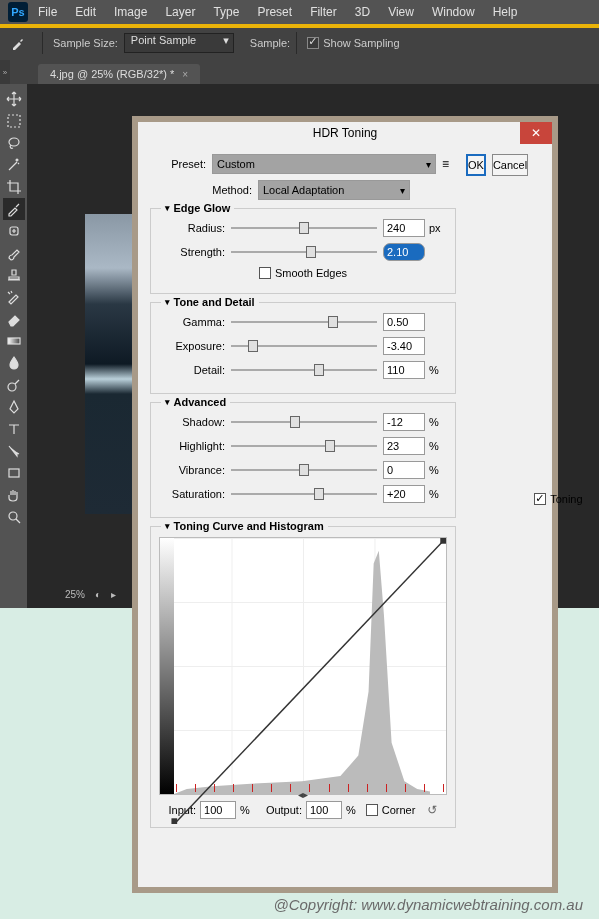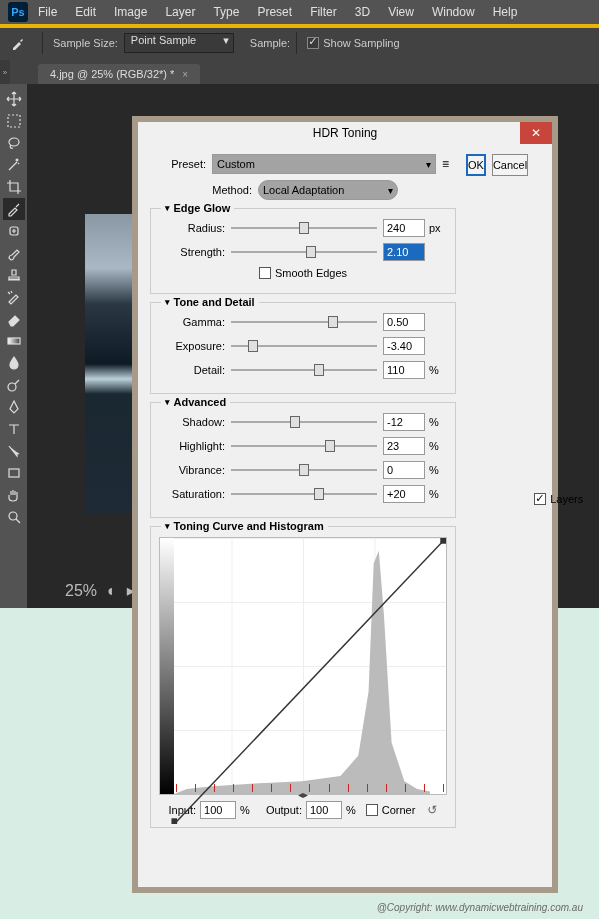--- a/index.html
+++ b/index.html
@@ -14,21 +14,21 @@
 .optbar-dd { background: #3a3a3a; border: 1px solid #222; color: #ddd; height: 20px; padding: 0 16px 0 6px; font-size: 11px; margin-right: 16px; position: relative; }
 .optbar-dd::after { content: "▾"; position: absolute; right: 4px; }
 .optbar-sep { width: 1px; height: 22px; background: #2a2a2a; margin-right: 10px; }
 .chk { width: 12px; height: 12px; border: 1px solid #888; background: #3a3a3a; display: inline-block; margin-right: 4px; position: relative; }
 .chk.checked::after { content: "✓"; position: absolute; top: -3px; left: 0; font-size: 11px; color: #ddd; }
 .tabbar { background: #424242; height: 26px; display: flex; align-items: flex-end; padding-left: 38px; }
 .doctab { background: #535353; color: #ddd; font-size: 11px; padding: 4px 12px; border-radius: 3px 3px 0 0; display: flex; align-items: center; }
 .doctab .x { margin-left: 8px; color: #aaa; font-size: 10px; }
 .workspace { position: absolute; top: 84px; left: 27px; right: 0; bottom: 0; background: #282828; }
 .canvas-thumb { position: absolute; left: 58px; top: 130px; width: 110px; height: 300px; background: linear-gradient(#8a98a5 0%, #aab8c5 18%, #2a3844 30%, #0e1a24 50%, #bad0da 55%, #1a2832 60%, #1e2a35 100%); }
-.zoom-status { position: absolute; left: 38px; bottom: 8px; color: #bbb; font-size: 16px; display: flex; align-items: center; gap: 10px; }
+.zoom-status { position: absolute; left: 38px; bottom: 8px; color: #bbb; font-size: 10px; display: flex; align-items: center; gap: 10px; }
 .toolbar { position: absolute; top: 84px; left: 0; width: 27px; background: #535353; display: flex; flex-direction: column; align-items: center; padding-top: 4px; z-index: 2; }
 .tool { width: 22px; height: 22px; margin-bottom: 0px; display: flex; align-items: center; justify-content: center; color: #ddd; font-size: 14px; cursor: pointer; }
 .tool.active { background: #2a2a2a; }
 .tool svg { width: 16px; height: 16px; stroke: #ddd; fill: none; stroke-width: 1.2; }
 .expand-tab { position: absolute; top: 60px; left: 0; width: 10px; height: 24px; background: #3a3a3a; color: #aaa; font-size: 8px; display: flex; align-items: center; justify-content: center; }
 
 .dialog { position: absolute; left: 132px; top: 116px; width: 426px; height: 777px; background: #f0f0f0; border: 6px solid #a89a88; z-index: 10; font-size: 11px; color: #000; }
 .dlg-title { height: 22px; background: #f0f0f0; display: flex; align-items: center; justify-content: center; position: relative; color: #000; font-size: 12px; }
 .dlg-close { position: absolute; right: 0; top: 0; width: 32px; height: 22px; background: #c8453b; color: #fff; display: flex; align-items: center; justify-content: center; font-size: 12px; }
 .dlg-body { padding: 10px 12px; display: flex; gap: 10px; }
@@ -39,51 +39,51 @@
 .preview-row { display: flex; align-items: center; margin-top: 8px; }
 .chk2 { width: 12px; height: 12px; border: 1px solid #555; background: #fff; margin-right: 4px; position: relative; }
 .chk2.checked::after { content: "✓"; position: absolute; top: -2px; left: 0; font-size: 11px; }
 
 .row { display: flex; align-items: center; margin-bottom: 6px; }
 .row-label { width: 56px; text-align: right; margin-right: 6px; }
 .dd { flex: 1; height: 20px; border: 1px solid #999; background: #a3a3a3; padding: 0 4px; display: flex; align-items: center; position: relative; }
 .dd::after { content: "▾"; position: absolute; right: 4px; font-size: 10px; }
 .preset-row .menu-icon { width: 14px; margin-left: 6px; font-size: 12px; }
 .method-row { margin-left: 46px; margin-bottom: 8px; }
-.method-row .dd { width: 140px; flex: none; border-radius: 10px; }
+.method-row .dd { width: 152px; flex: none; }
 
 .group { border: 1px solid #ccc; border-radius: 0; position: relative; padding: 10px 8px 8px; margin-bottom: 8px; }
 .group-title { position: absolute; top: -7px; left: 10px; background: #f0f0f0; padding: 0 4px; font-weight: bold; display: flex; align-items: center; gap: 4px; }
 .group-title .caret { font-size: 9px; }
 .prow { display: flex; align-items: center; margin-bottom: 6px; }
 .plabel { width: 66px; text-align: right; margin-right: 6px; }
 .slider { flex: 1; height: 16px; position: relative; margin-right: 6px; }
 .slider .track { position: absolute; left: 0; right: 0; top: 7px; height: 2px; background: #aaa; }
 .slider .thumb { position: absolute; top: 2px; width: 10px; height: 12px; background: #e0e0e0; border: 1px solid #666; transform: translateX(-5px); }
 .numbox { width: 42px; height: 18px; border: 1px solid #999; background: #fff; padding: 0 3px; display: flex; align-items: center; font-size: 11px; }
-.numbox.sel { background: #1a6bbf; color: #fff; }
+.numbox.sel { background: #1a6bbf; color: #fff; border-radius: 7px; }
 .unit { width: 18px; margin-left: 4px; }
 .smooth-row { display: flex; justify-content: center; align-items: center; }
 
 .histogram { height: 258px; border: 1px solid #bbb; background: #fff; position: relative; margin-bottom: 6px; }
 .hist-grid { position: absolute; inset: 0; background-image: linear-gradient(#eee 1px, transparent 1px), linear-gradient(90deg, #eee 1px, transparent 1px); background-size: 25% 25%; }
 .grad-strip { position: absolute; left: 0; top: 0; bottom: 0; width: 14px; background: linear-gradient(#fff, #000); }
 .hist-shape { position: absolute; left: 14px; right: 0; bottom: 0; height: 100%; }
 .curve-line { position: absolute; inset: 0; }
 .ticks { position: absolute; left: 14px; right: 0; bottom: 0; height: 10px; display: flex; justify-content: space-between; padding: 0 2px; }
 .ticks span { width: 1px; height: 8px; background: #cc2222; }
 .handles { position: absolute; left: 50%; bottom: -6px; transform: translateX(-50%); font-size: 10px; color: #444; }
 
 .io-row { display: flex; align-items: center; justify-content: center; gap: 4px; }
 .io-row .lab { }
 .io-row .numbox { width: 36px; }
 .corner { display: flex; align-items: center; margin-left: 6px; }
 .reset-icon { margin-left: 8px; font-size: 12px; color: #666; }
 
-.copyright { position: absolute; right: 16px; bottom: 6px; font-size: 10px; font-style: italic; color: #6a6a6a; }
+.copyright { position: absolute; right: 16px; bottom: 6px; font-size: 15px; font-style: italic; color: #6a6a6a; }
 </style>
 </head>
 <body>
 
 <div class="ps-window">
   <div class="menubar">
     <div class="ps-logo">Ps</div>
     <span>File</span>
     <span>Edit</span>
     <span>Image</span>
@@ -415,19 +415,19 @@
           <span class="reset-icon">↺</span>
         </div>
       </div>
     </div>
 
     <div class="dlg-right">
       <div class="btn primary">OK</div>
       <div class="btn">Cancel</div>
       <div class="preview-row">
         <span class="chk2 checked"></span>
-        <span>Layers</span>
+        <span>Toning</span>
       </div>
     </div>
   </div>
 </div>
 
 <div class="copyright">@Copyright: www.dynamicwebtraining.com.au</div>
 
 </body></html>

